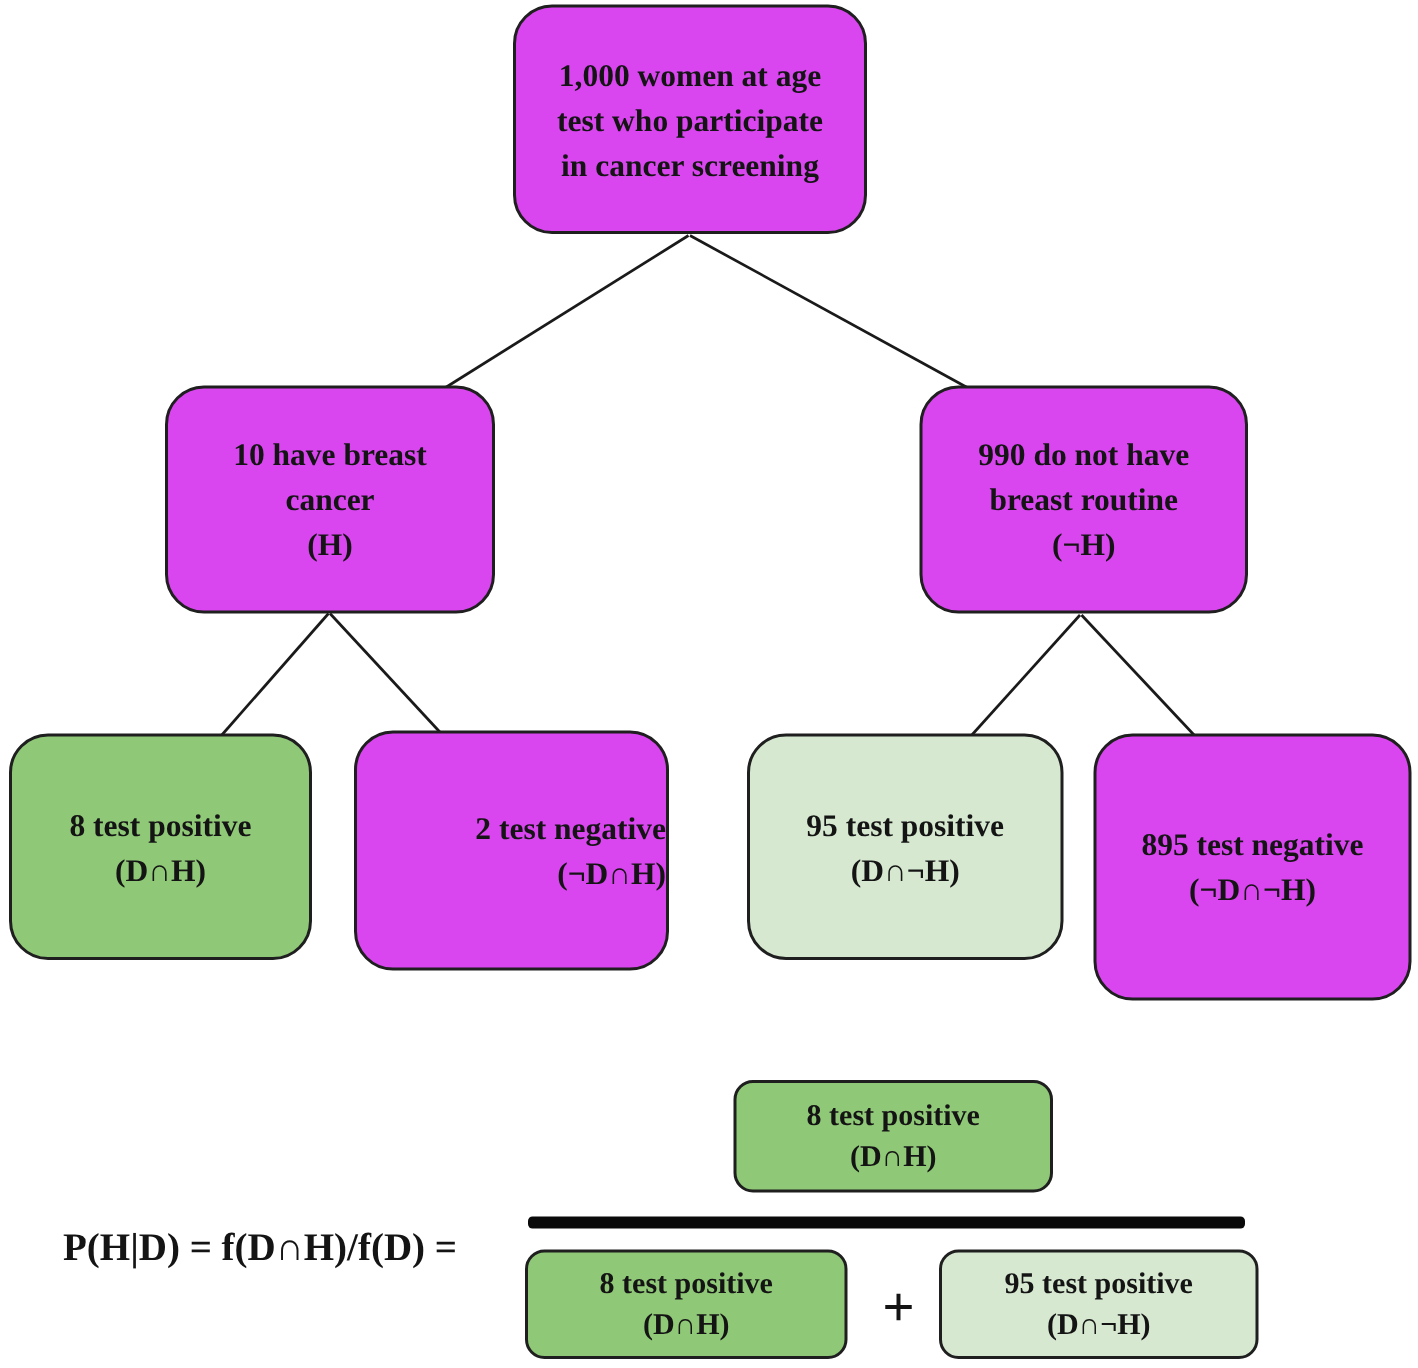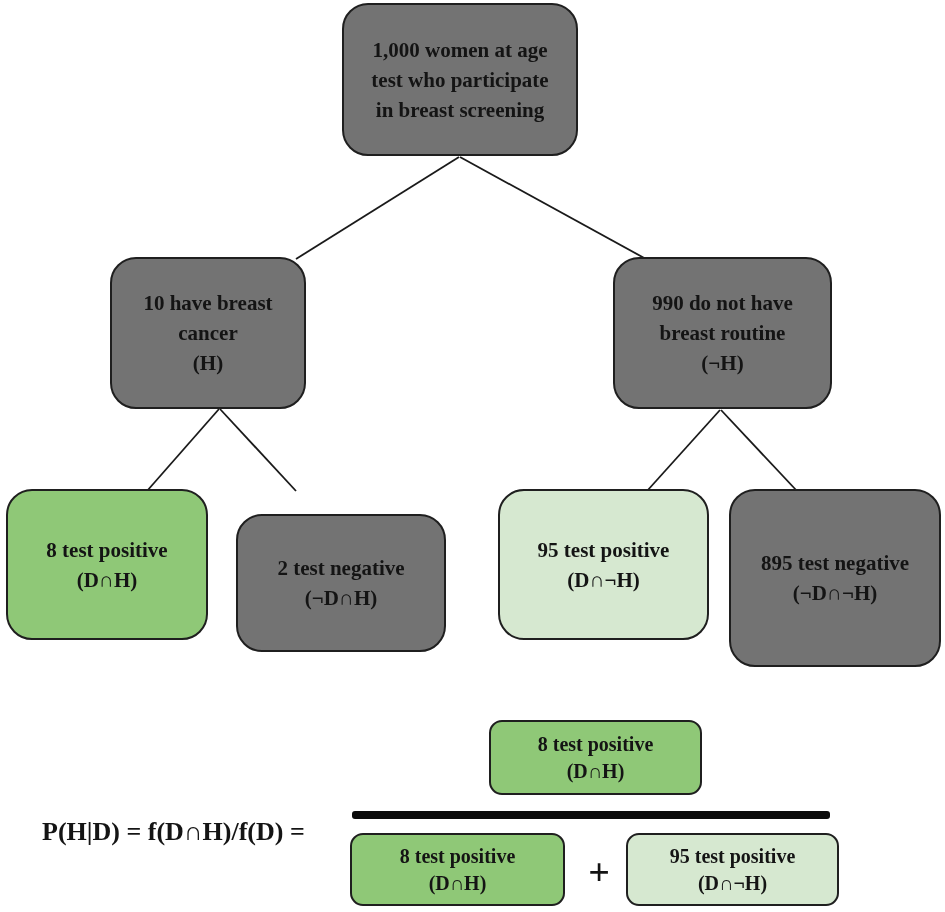--- a/index.html
+++ b/index.html
@@ -21,21 +21,21 @@
     position: absolute;
     left: 0; top: 0;
     width: 945px; height: 912px;
     pointer-events: none;
   }
   .node {
     position: absolute;
     box-sizing: border-box;
     border: 2px solid #1f1f1f;
     border-radius: 26px;
-    background: #737373;
+    background: #d946ef;
     display: flex;
     flex-direction: column;
     align-items: center;
     justify-content: center;
     text-align: center;
     font-size: 21px;
     line-height: 30px;
   }
   .node.green  { background: #8fc877; border-width: 2.5px; }
   .node.lgreen { background: #d6e8d0; border-width: 2.5px; }
@@ -96,41 +96,41 @@
     <line x1="460" y1="157" x2="646" y2="259" stroke="#1a1a1a" stroke-width="1.8"></line>
     <line x1="219" y1="409" x2="147" y2="491" stroke="#1a1a1a" stroke-width="1.8"></line>
     <line x1="220" y1="409" x2="296" y2="491" stroke="#1a1a1a" stroke-width="1.8"></line>
     <line x1="720" y1="410" x2="647" y2="491" stroke="#1a1a1a" stroke-width="1.8"></line>
     <line x1="721" y1="410" x2="797" y2="491" stroke="#1a1a1a" stroke-width="1.8"></line>
   </svg>
 
   <div class="node" style="left:342px; top:3px; width:236px; height:153px;">
     <div>1,000 women at age</div>
     <div>test who participate</div>
-    <div>in breast screening</div>
+    <div>in cancer screening</div>
   </div>
 
-  <div class="node" style="left:110px; top:257px; width:196px; height:152px;">
+  <div class="node" style="left:110px; top:257px; width:220px; height:152px;">
     <div>10 have breast</div>
     <div>cancer</div>
     <div>(H)</div>
   </div>
 
   <div class="node" style="left:613px; top:257px; width:219px; height:152px;">
     <div>990 do not have</div>
     <div>breast routine</div>
     <div>(¬H)</div>
   </div>
 
   <div class="node green" style="left:6px; top:489px; width:202px; height:151px;">
     <div>8 test positive</div>
     <div>(D∩H)</div>
   </div>
 
-  <div class="node" style="left:236px; top:514px; width:210px; height:138px;">
+  <div class="node" style="left:236px; top:487px; width:210px; height:160px;align-items:flex-end;">
     <div>2 test negative</div>
     <div>(¬D∩H)</div>
   </div>
 
   <div class="node lgreen" style="left:498px; top:489px; width:211px; height:151px;">
     <div>95 test positive</div>
     <div>(D∩¬H)</div>
   </div>
 
   <div class="node" style="left:729px; top:489px; width:212px; height:178px;">

